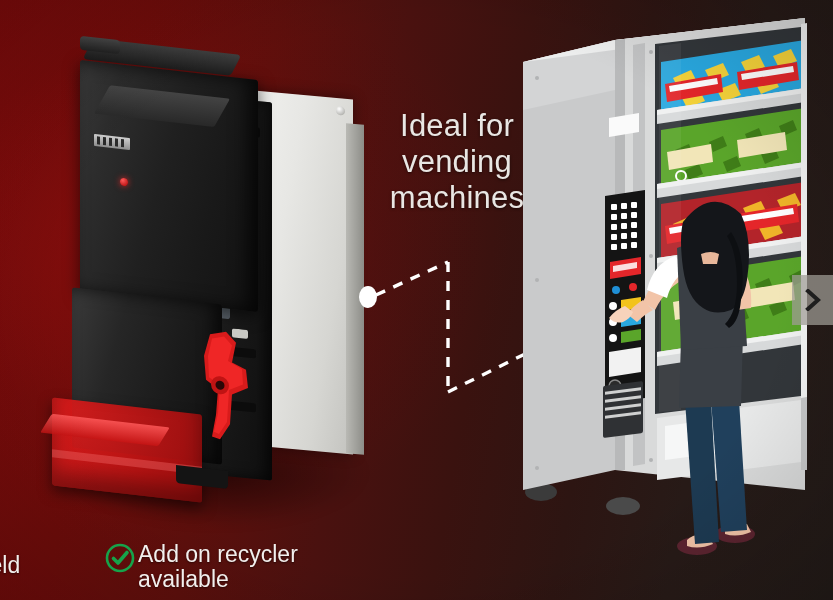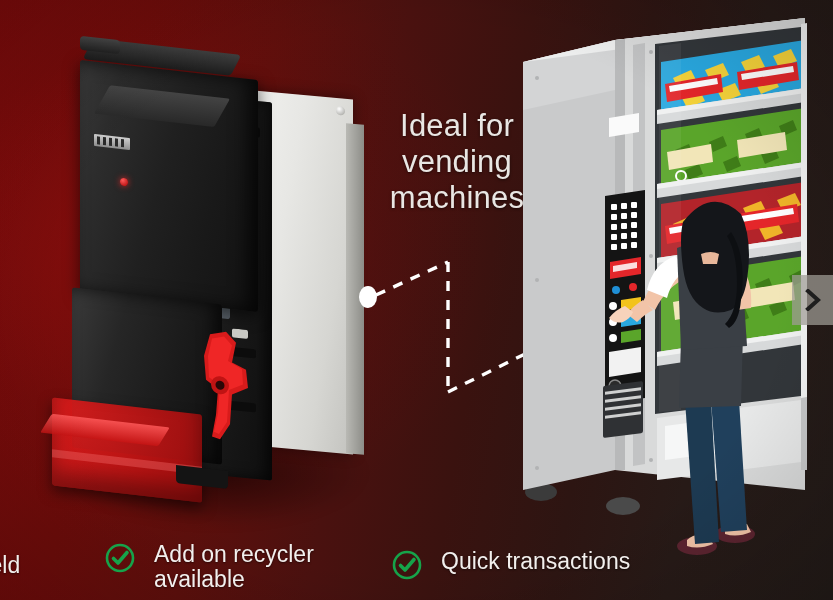--- a/index.html
+++ b/index.html
@@ -79,21 +79,21 @@
   .vend{position:absolute;left:505px;top:0px;width:328px;height:560px;}
   .vend svg{display:block;width:100%;height:100%;}
 
   
   .next-arrow{position:absolute;left:792px;top:275px;width:41px;height:50px;
     background:rgba(160,156,150,.72);display:flex;align-items:center;justify-content:center;cursor:pointer;}
   .next-arrow svg{width:20px;height:22px;}
 
   
   .features{position:absolute;left:0;bottom:0;width:833px;height:64px;}
-  .feat{position:absolute;display:flex;align-items:flex-start;gap:19px;}
+  .feat{position:absolute;display:flex;align-items:flex-start;gap:3px;}
   .feat .tick{flex:0 0 auto;width:30px;height:30px;margin-top:1px;}
   .feat .tick svg{display:block;width:30px;height:30px;}
   .feat .txt{color:#f2efed;font-size:23px;line-height:25px;font-weight:400;white-space:pre-line;text-shadow:0 1px 2px rgba(0,0,0,.5);}
   .feat-clip{position:absolute;left:-22px;bottom:22px;color:#f2efed;font-size:23px;line-height:25px;text-shadow:0 1px 2px rgba(0,0,0,.5);}
   .feat-1{left:105px;bottom:8px;}
   .feat-2{left:392px;bottom:20px;}
 </style>
 </head>
 <body>
 
@@ -404,23 +404,14 @@
       <span class="tick">
         <svg viewBox="0 0 30 30" xmlns="http://www.w3.org/2000/svg">
           <circle cx="15" cy="15" r="13" fill="none" stroke="#16a34a" stroke-width="2.6"></circle>
           <path d="M8.5 15.5 L13 20 L22 9.5" fill="none" stroke="#16a34a" stroke-width="3.6" stroke-linecap="round" stroke-linejoin="round"></path>
         </svg>
       </span>
       <span class="txt">Add on recycler
 available</span>
     </div>
 
-    <div class="feat feat-2">
-      <span class="tick">
-        <svg viewBox="0 0 30 30" xmlns="http://www.w3.org/2000/svg">
-          <circle cx="15" cy="15" r="13" fill="none" stroke="#16a34a" stroke-width="2.6"></circle>
-          <path d="M8.5 15.5 L13 20 L22 9.5" fill="none" stroke="#16a34a" stroke-width="3.6" stroke-linecap="round" stroke-linejoin="round"></path>
-        </svg>
-      </span>
-      <span class="txt">Quick transactions</span>
-    </div>
   </div>
 </div>
 
 </body></html>

